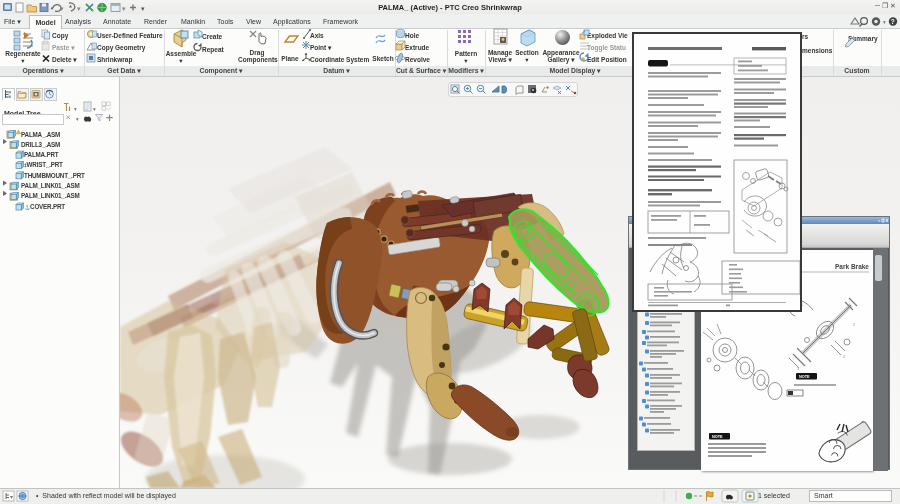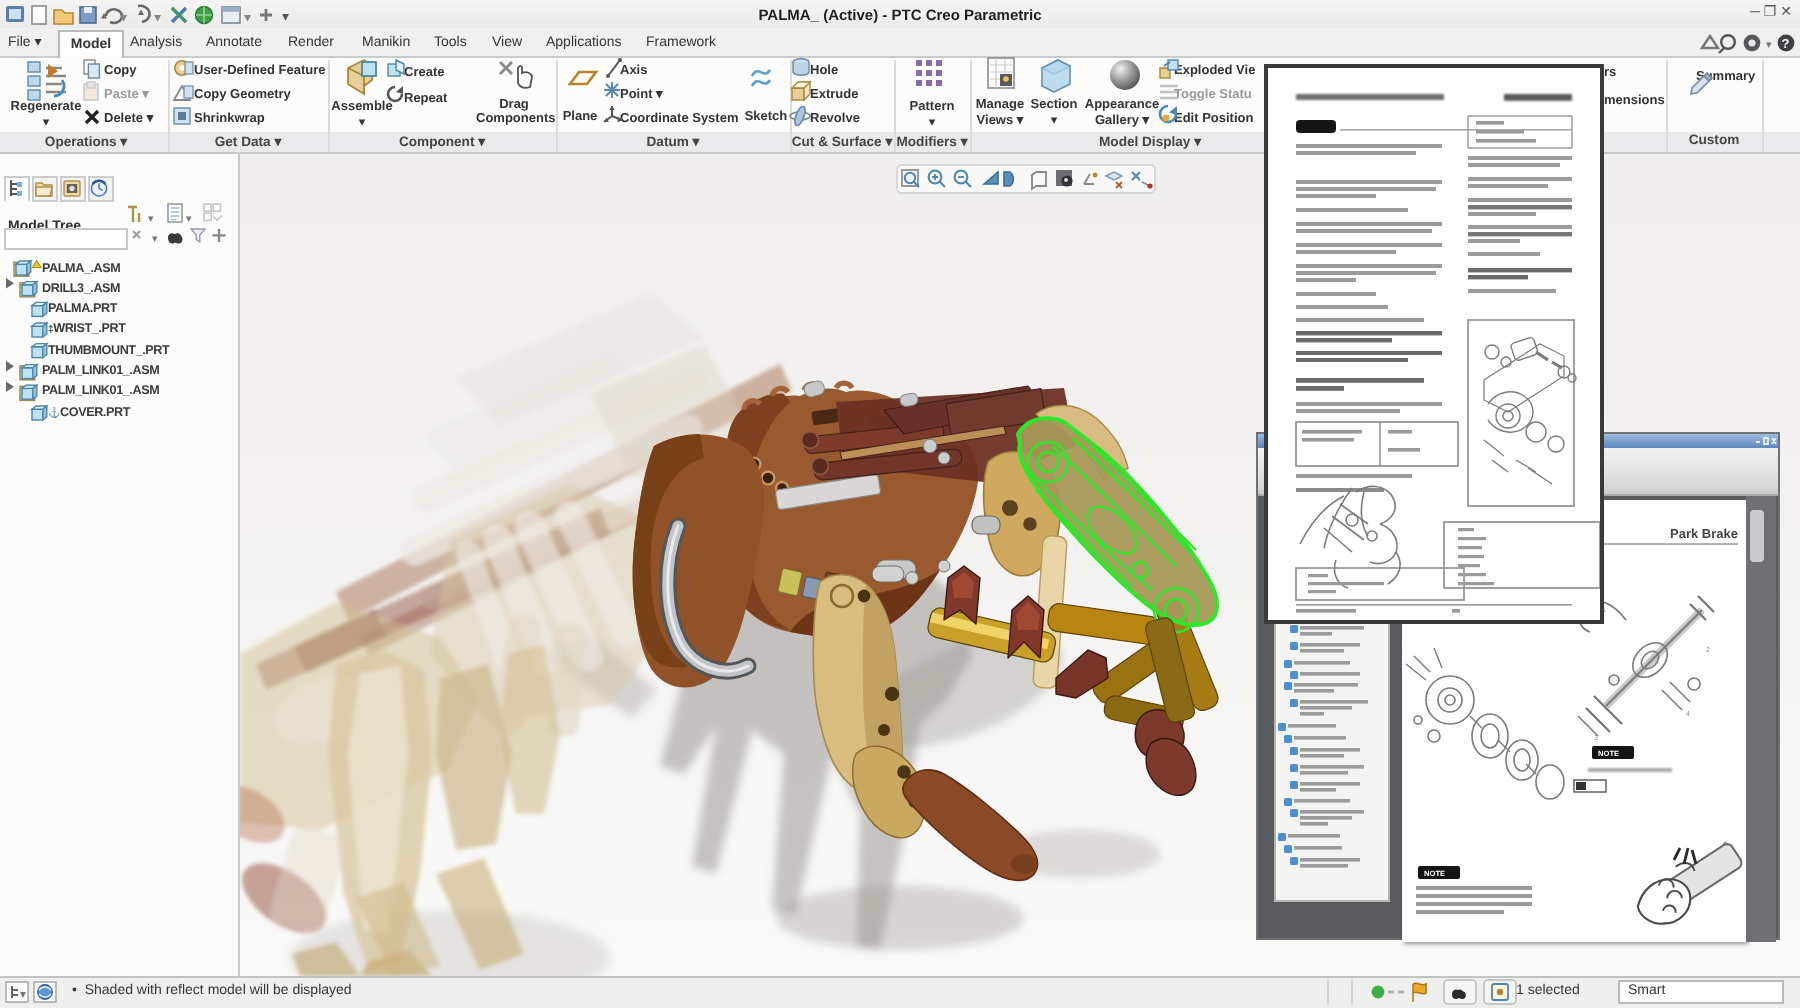--- a/index.html
+++ b/index.html
@@ -37,21 +37,21 @@
   #w2title{left:0px;top:0px;width:260px;height:7px;background:linear-gradient(#9cbbdf,#5d87bb);}
   #w2tool{left:0px;top:7px;width:260px;height:24px;background:linear-gradient(#f2f2f1,#d8d8d6 85%,#c8c8c6);border-bottom:1px solid #a9a9a7;box-sizing:border-box;}
   #w2nav{left:8px;top:38px;width:58px;height:196px;background:#f3f3f1;border:1px solid #b5b5b3;box-sizing:border-box;}
   #w2page{left:72px;top:33px;width:172px;height:221px;background:#fefefe;box-shadow:1px 1px 2px rgba(0,0,0,.4);}
   #w2scroll{left:244px;top:31px;width:15px;height:223px;background:#6e7173;}
   #win1{left:632px;top:32px;width:170px;height:280px;background:#fefefe;border:2px solid #3a3a3a;box-sizing:border-box;}
 </style></head>
 <body>
 
 <div class="abs" id="titlebar"></div>
-<div class="abs" id="title">PALMA_ (Active) - PTC Creo Parametric</div>
+<div class="abs" id="title">PALMA_ (Active) - PTC Creo Shrinkwrap</div>
 <div class="abs" id="qat" style="left:2px;top:1px;width:200px;height:12px;font-size:8px;"></div>
 <div class="abs" id="winctl" style="right:4px;top:2px;font-size:7px;color:#555;">─ ❐ ✕</div>
 
 <div class="abs" id="tabrow"></div>
 <div class="tab" style="left:4px;">File ▾</div>
 <div class="tab active" style="left:29px;width:33px;text-align:center;font-weight:bold;">Model</div>
 <div class="tab" style="left:65px;">Analysis</div>
 <div class="tab" style="left:103px;">Annotate</div>
 <div class="tab" style="left:144px;">Render</div>
 <div class="tab" style="left:181px;">Manikin</div>

